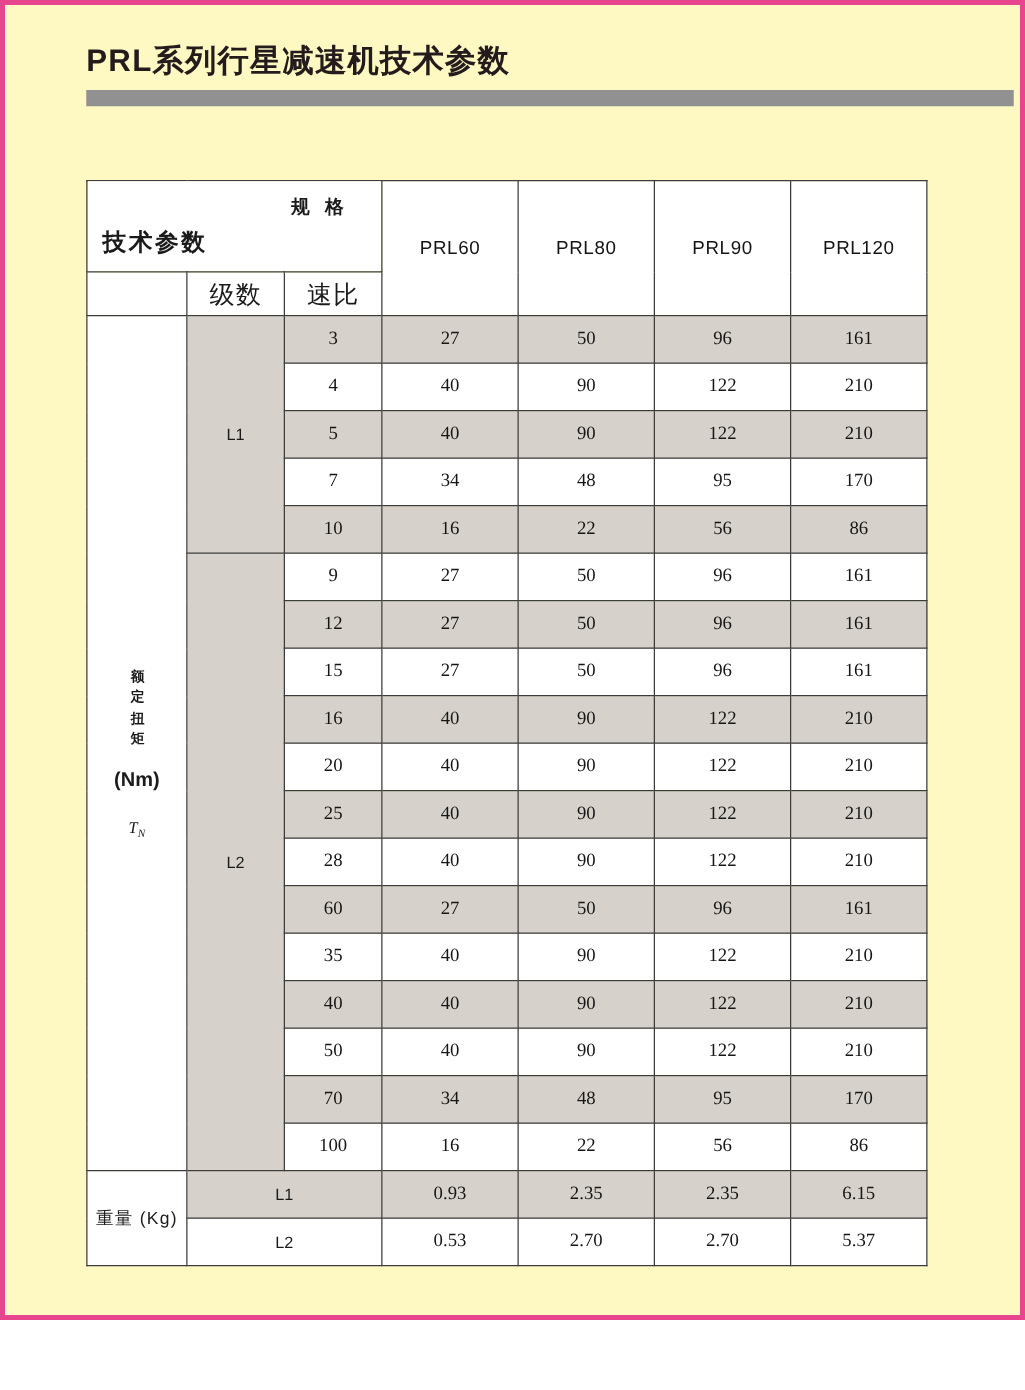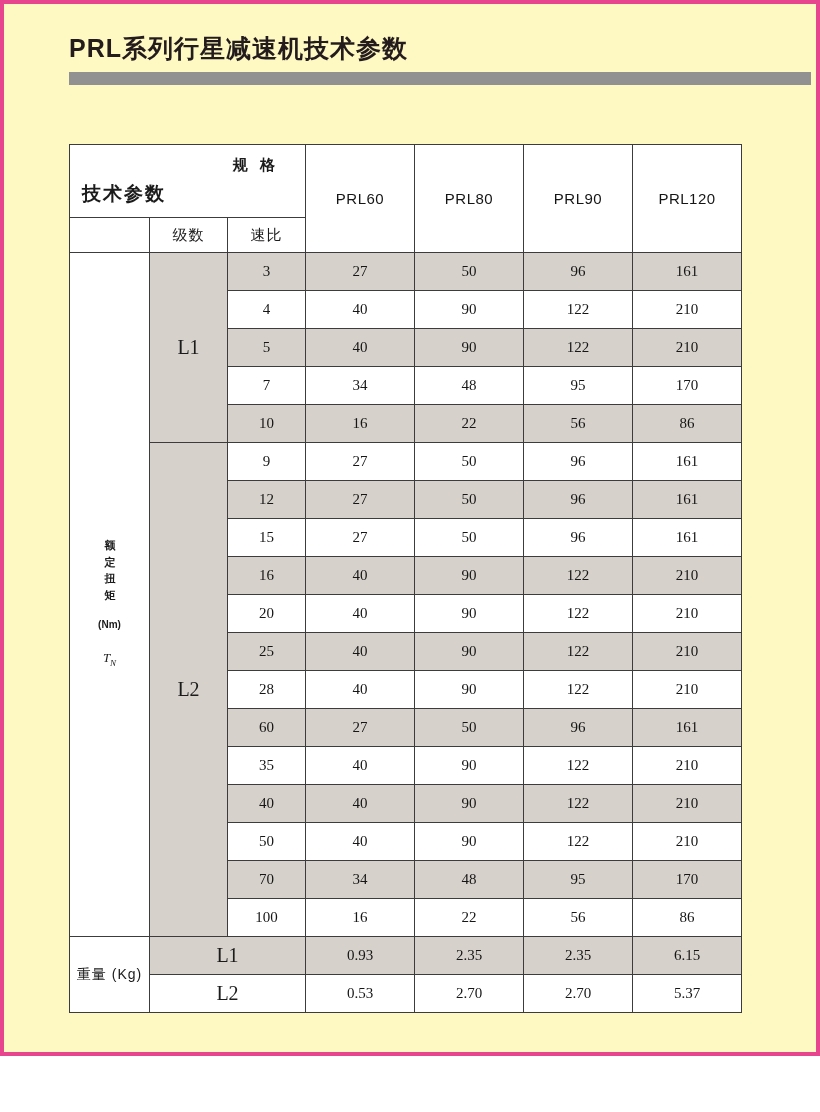--- a/index.html
+++ b/index.html
@@ -52,38 +52,38 @@
     font-size:15px; font-weight:700; letter-spacing:4px;
   }
   .corner-bottom {
     position:absolute; left:12px; bottom:10px;
     font-size:19px; font-weight:700; letter-spacing:2px;
   }
   .col-header {
     font-family:"Liberation Sans","DejaVu Sans",sans-serif;
     font-size:15px; letter-spacing:0.5px; color:#151515;
   }
-  .sub-header { font-size:15px; font-weight:700; letter-spacing:1px; }
+  .sub-header { font-size:20px; font-weight:700; letter-spacing:1px; }
   .shade { background:var(--row-shade,#d6d2cb) !important; }
   .num {
     font-family:"Liberation Serif","DejaVu Serif",serif;
     font-size:15px; color:#161616;
   }
   .stage-cell {
-    font-family:Liberation Serif, serif;
-    font-size:20px;
+    font-family:Liberation Sans, sans-serif;
+    font-size:13px;
   }
   .torque-cell { background:#ffffff; }
   .torque-label { display:block; }
   .vchars {
     width:1.1em; margin:16px auto;
     font-size:11px; font-weight:700; line-height:1.5;
     word-break:break-all; text-align:right;
   }
-  .torque-unit { font-size:10px; margin-top:6px; font-weight:700; }
+  .torque-unit { font-size:16px; margin-top:6px; font-weight:700; }
   .torque-symbol {
     font-family:"Liberation Serif","DejaVu Serif",serif;
     font-style:italic; font-size:13px; margin-top:20px;
   }
   .torque-symbol sub { font-size:9px; }
   .weight-label { font-size:14px; font-weight:700; letter-spacing:1px; }
   .footer { position:absolute; left:60px; top:1048px; width:740px; height:50px; }
   .gear-wrap { position:absolute; left:0; top:0; width:46px; height:46px; }
   .page-number {
     position:absolute; left:0; top:0; width:46px; height:46px;

